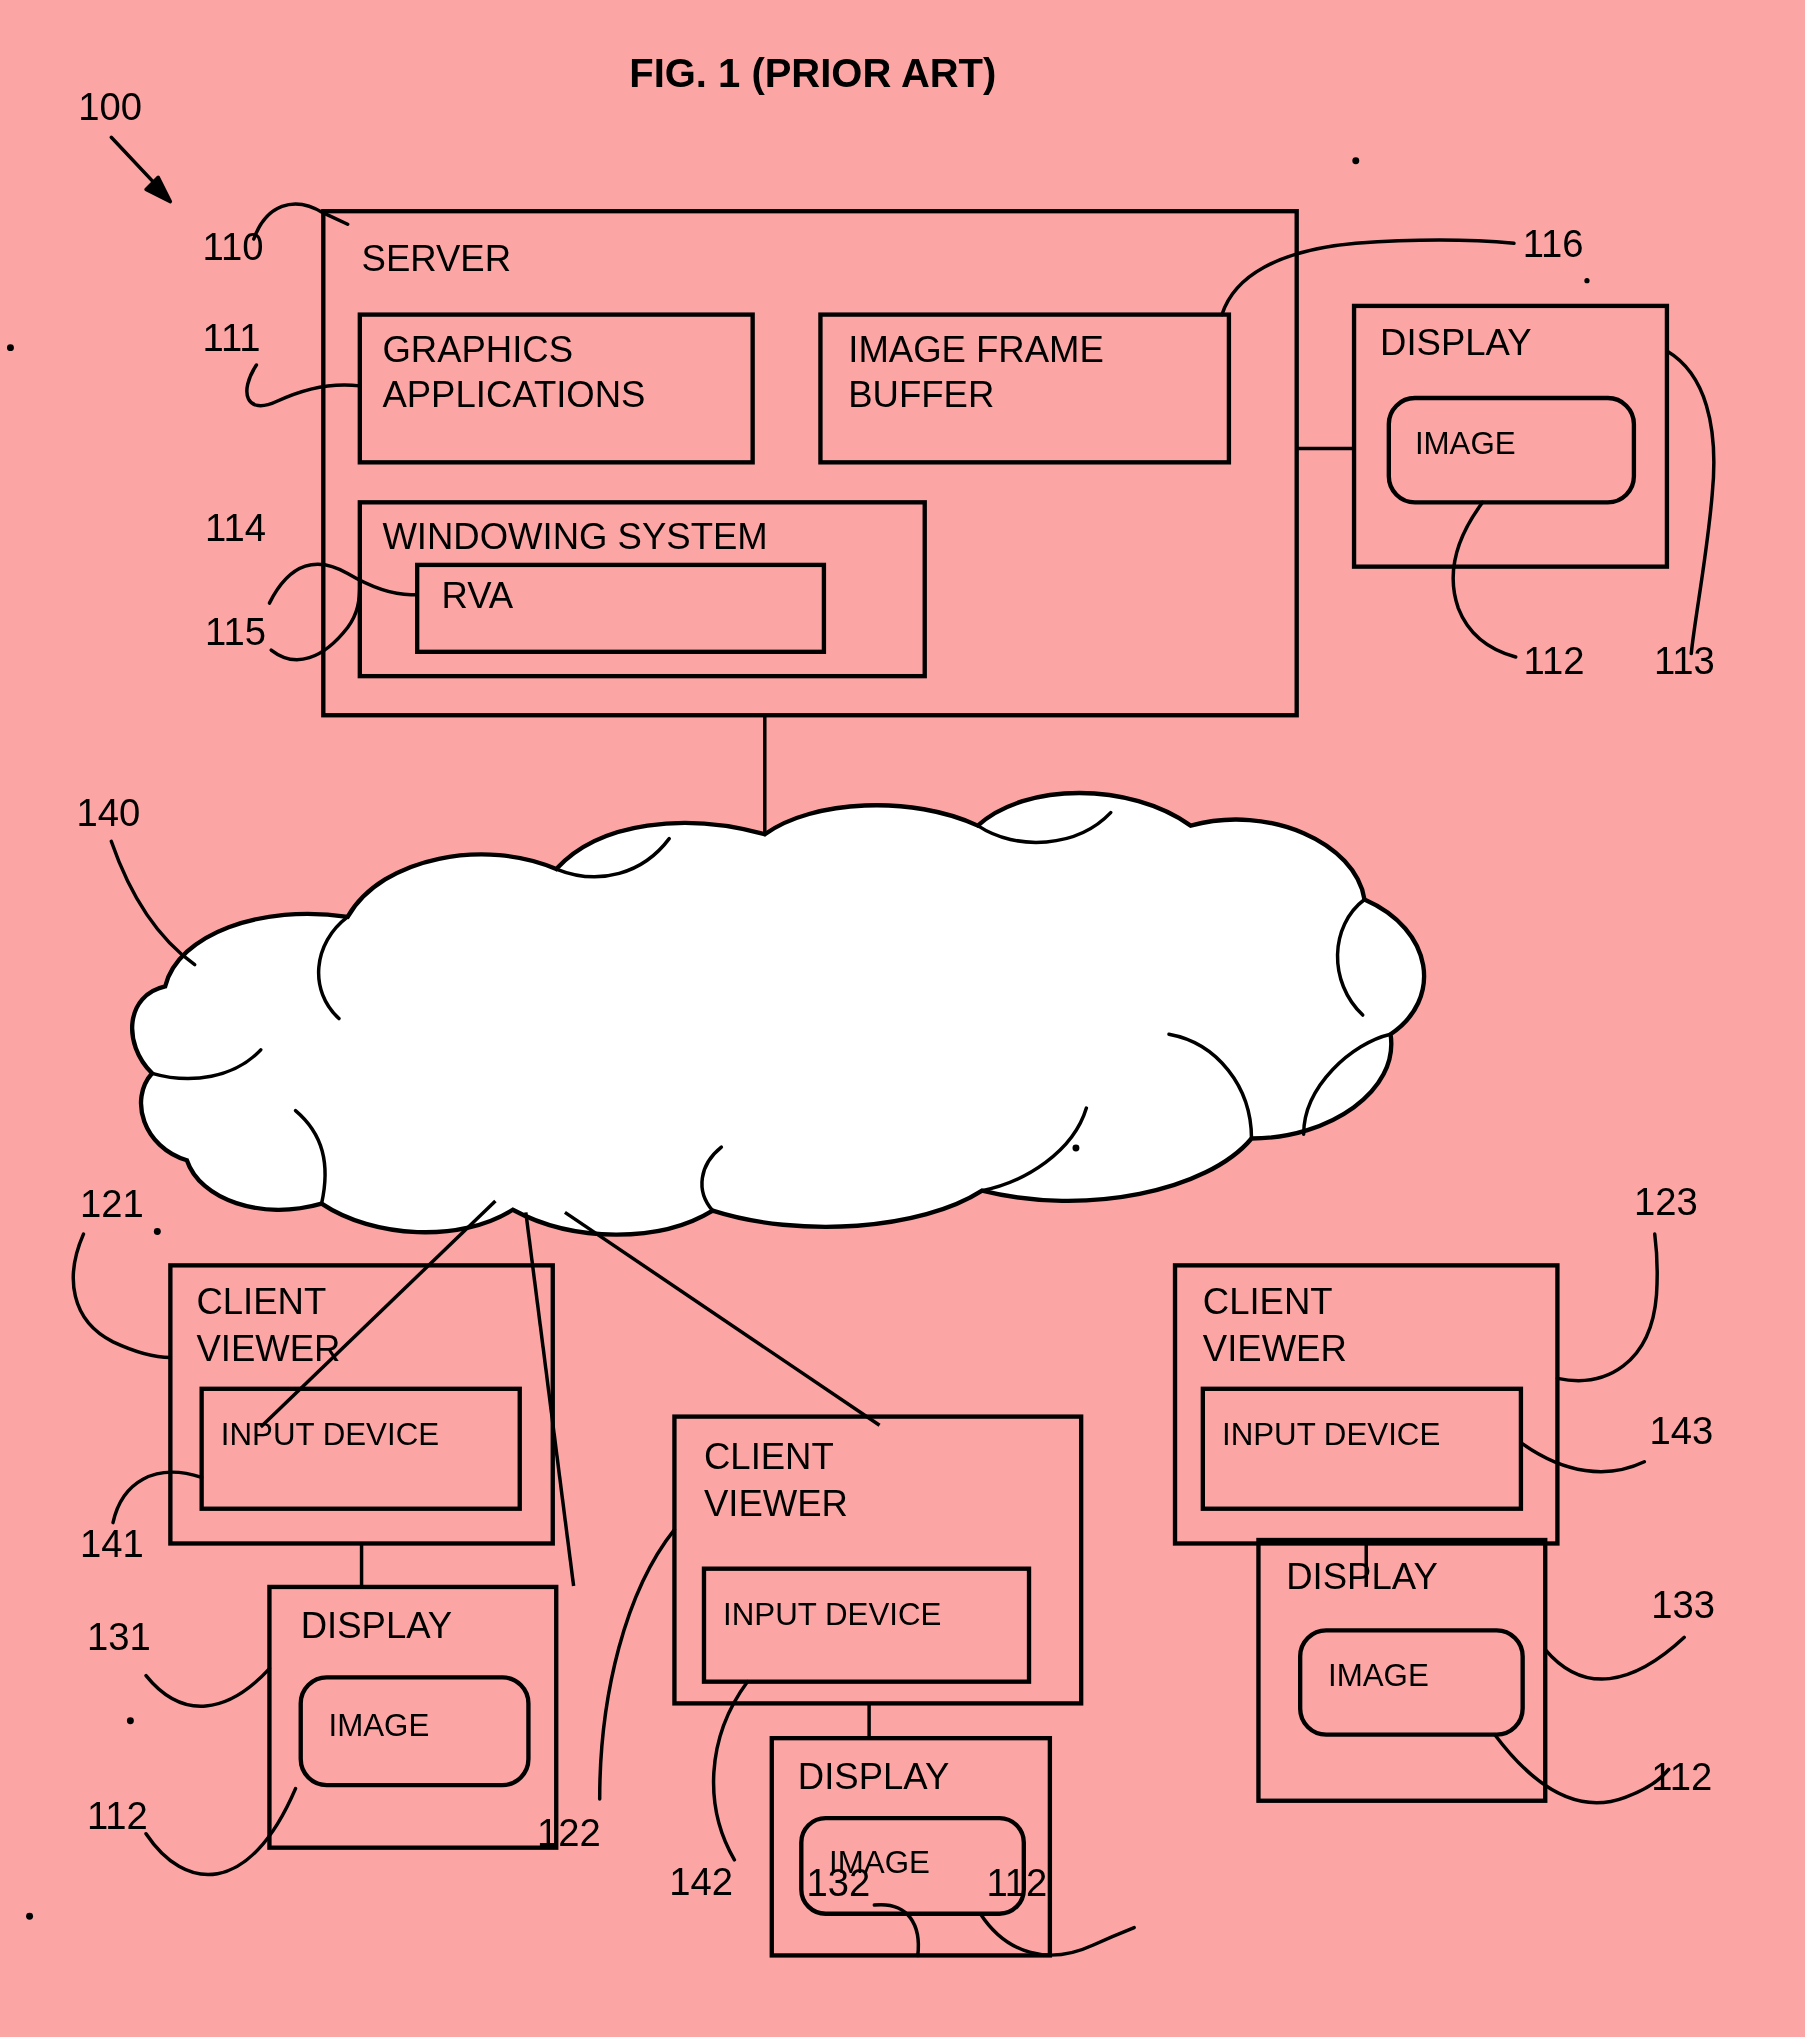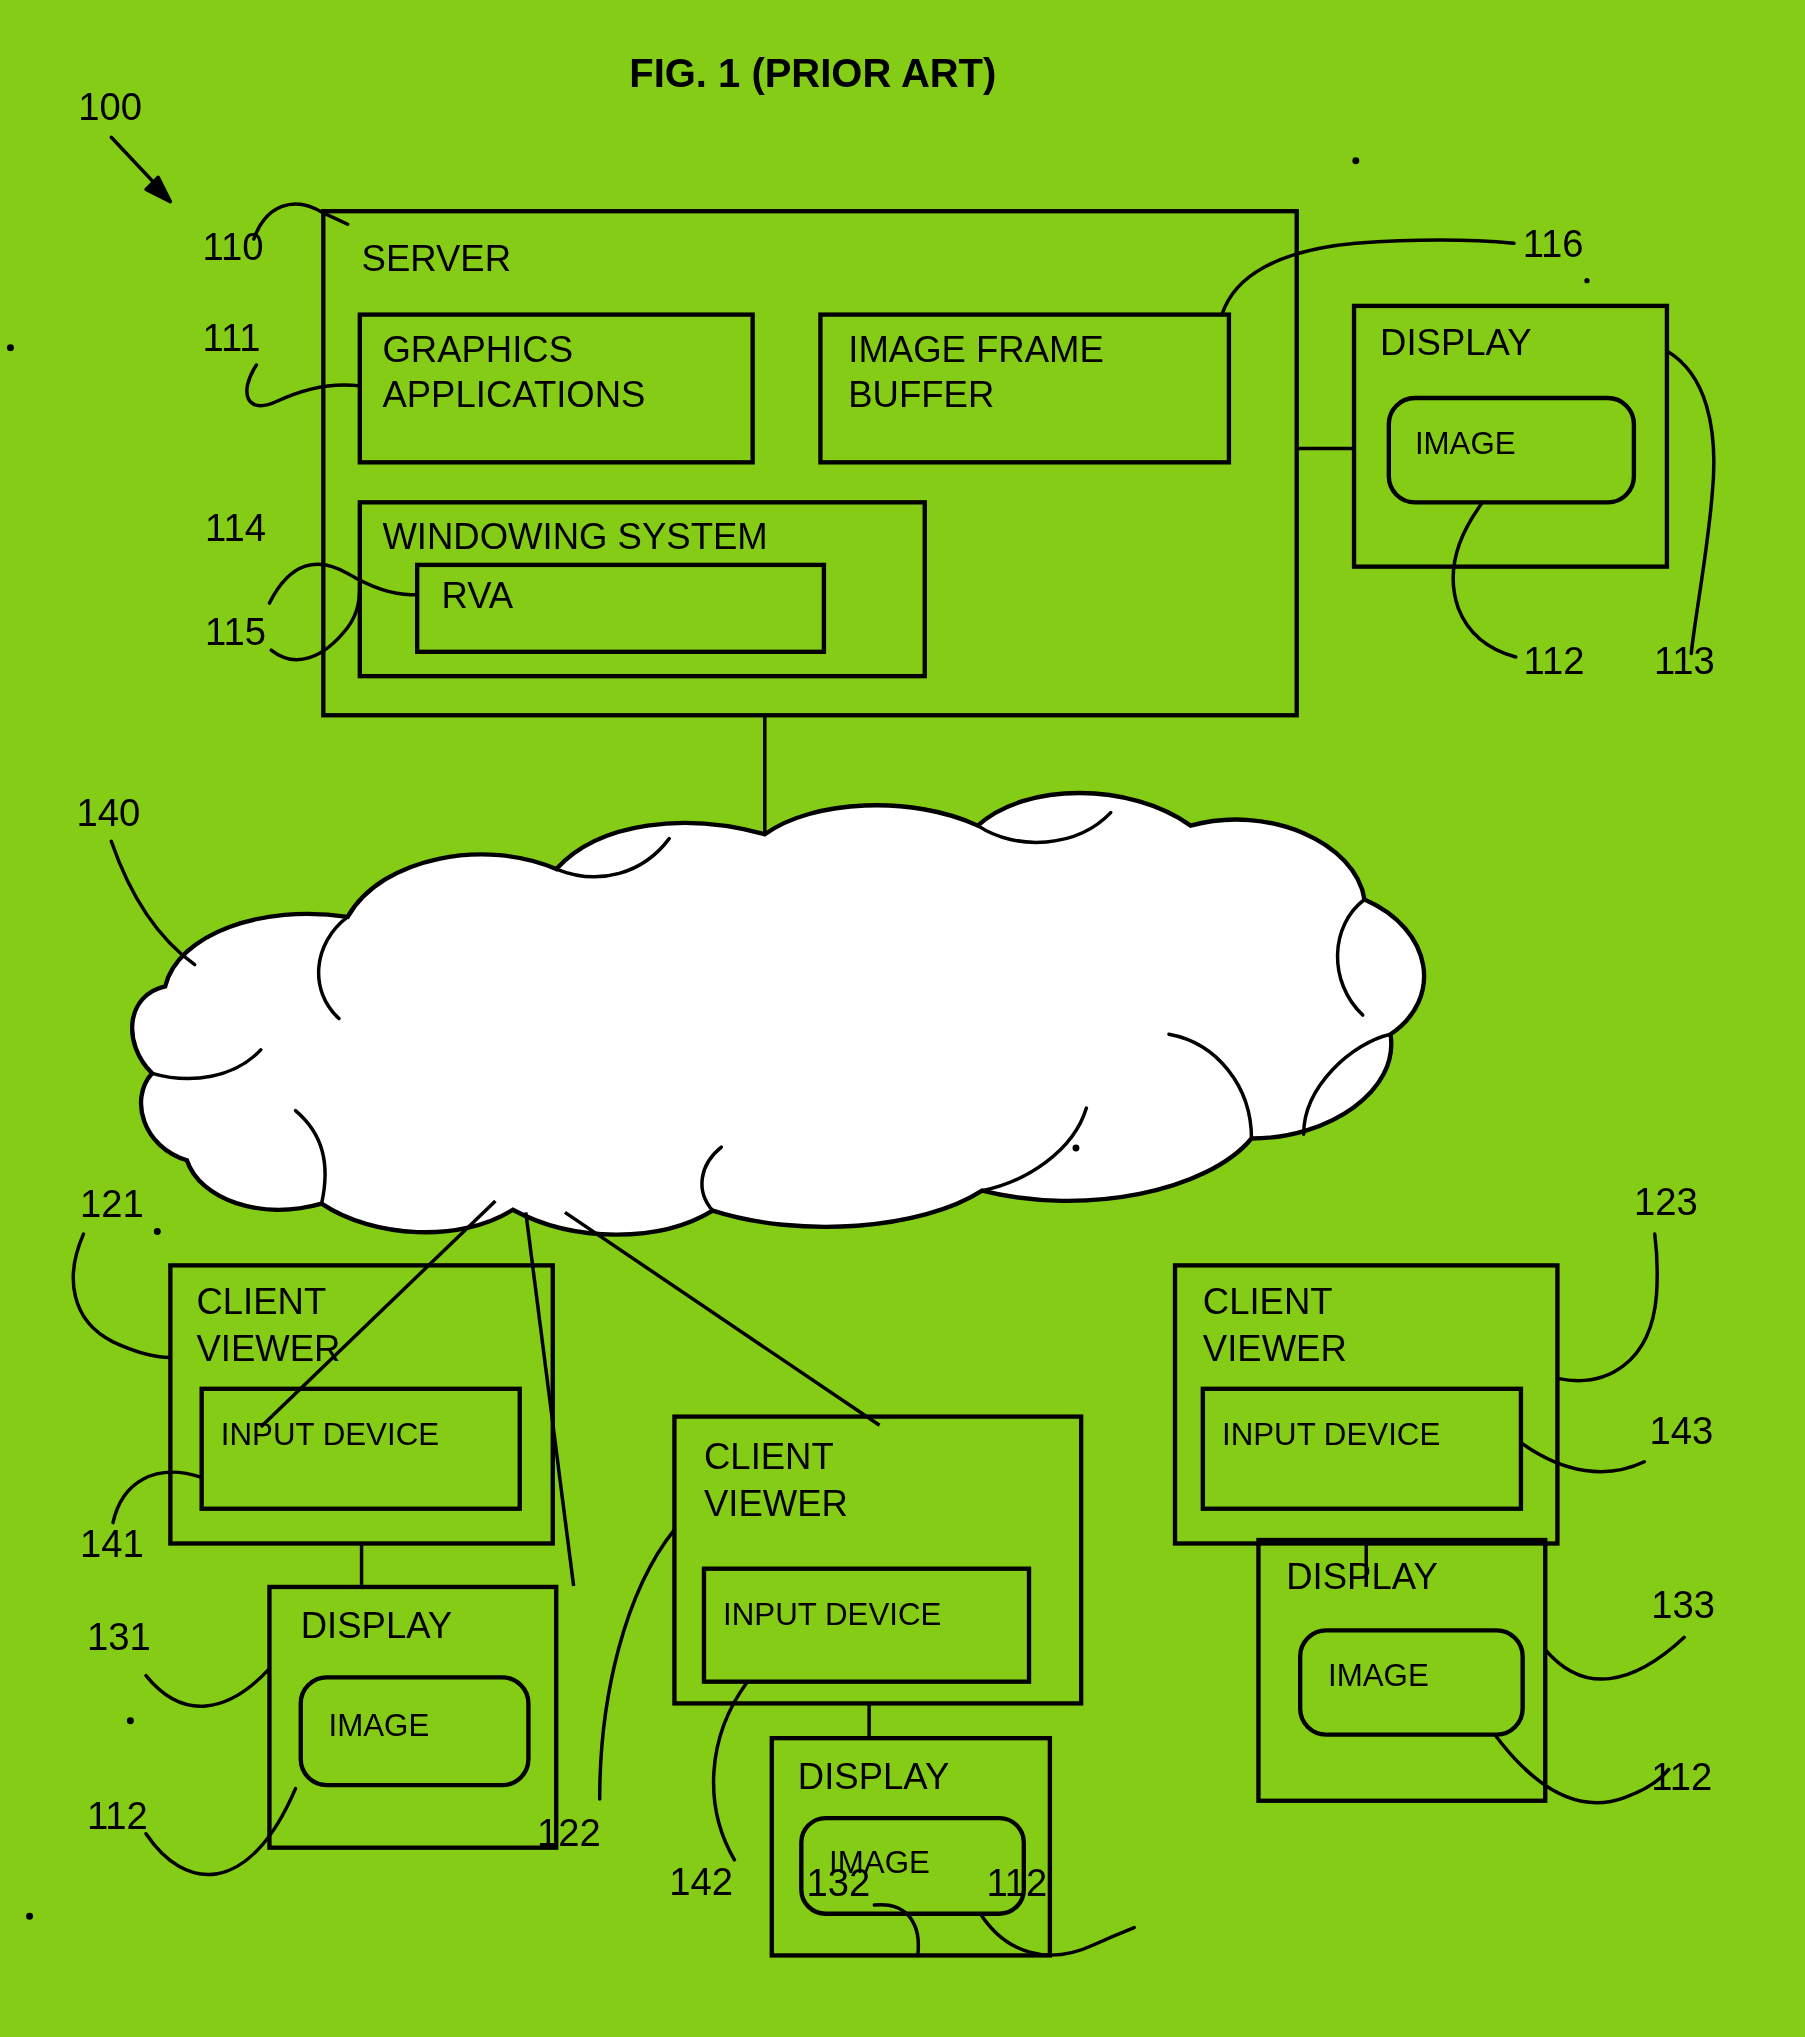--- a/index.html
+++ b/index.html
@@ -4,21 +4,21 @@
 <style>
   html, body {
     margin: 0;
     padding: 0;
     background: #ffffff;
   }
   #figure-root {
     position: relative;
     width: 1806px;
     height: 2038px;
-    background: #84cc16;
+    background: #fca5a5;
     font-family: "Liberation Sans", sans-serif;
     overflow: hidden;
   }
   svg.figure-svg {
     position: absolute;
     top: 0;
     left: 0;
     width: 1806px;
     height: 2038px;
     display: block;

